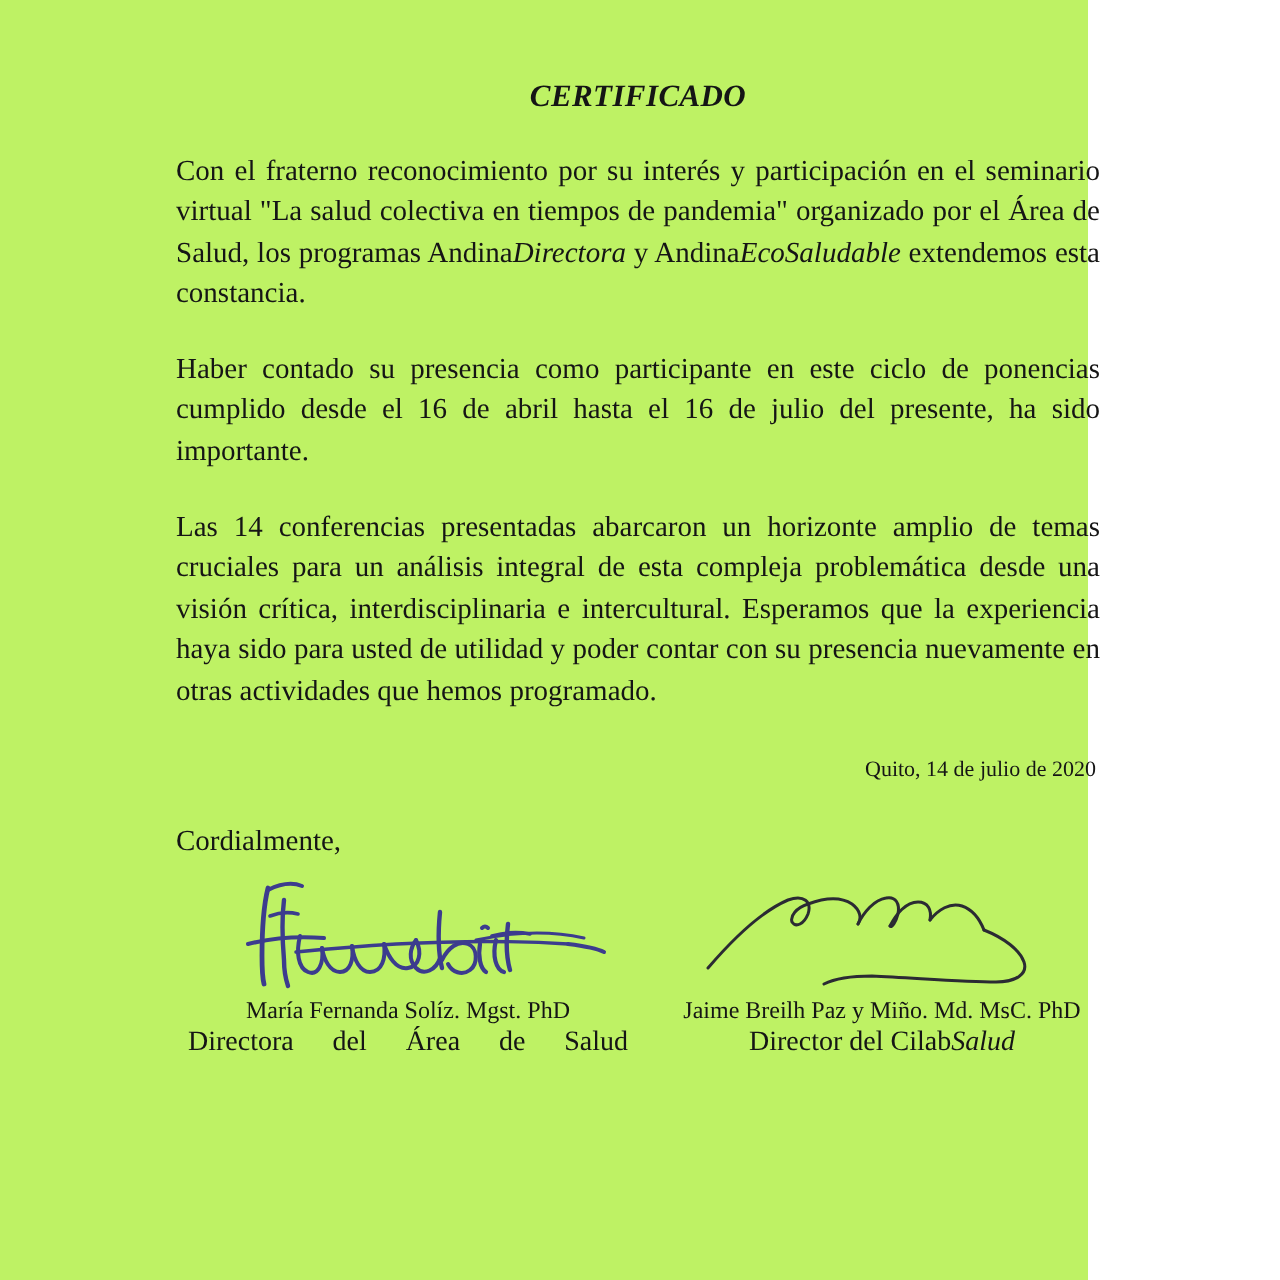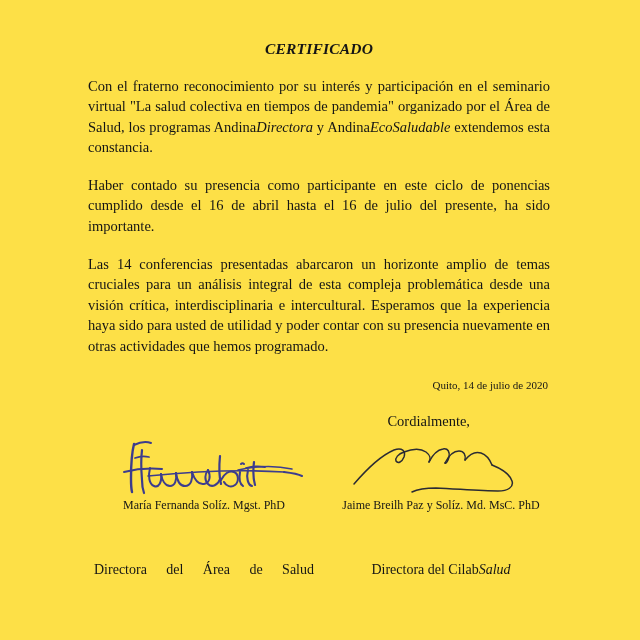--- a/index.html
+++ b/index.html
@@ -10,23 +10,23 @@
   body {
     width: 640px;
     height: 640px;
     overflow: hidden;
     font-family: "Liberation Serif", "DejaVu Serif", serif;
     color: #151515;
     -webkit-font-smoothing: antialiased;
   }
   .page {
     position: relative;
-    width: 640px;
+    width: 544px;
     height: 640px;
-    background: #fde047;
+    background: #bef264;
     font-family: Liberation Serif, serif;
   }
   .content {
     position: absolute;
     left: 88px;
     top: 0;
     width: 462px;
   }
 
   .doc-title {
@@ -66,21 +66,21 @@
   .ital { font-style: italic; text-align: right; }
 
   .date-line {
     font-size: 11px;
     text-align: right;
     margin: 22px 0 0 0;
     padding-right: 2px;
   }
   .closing {
     font-size: 14.5px;
-    text-align: right;
+    text-align: left;
     margin: 22px 0 0 0;
     padding-right: 80px;
   }
 
   .signature-row {
     position: relative;
     margin-top: 6px;
     height: 120px;
   }
   .sig-block {
@@ -99,21 +99,20 @@
   .sig-name {
     font-size: 12px;
     text-align: center;
     line-height: 1.3;
     white-space: nowrap;
   }
   .sig-role {
     font-size: 14px;
     line-height: 1.3;
     text-align: center;
-    margin-top: 48px;
   }
   .sig-role.spread {
     text-align: justify;
     text-align-last: justify;
     padding: 0 6px;
   }
 </style>
 </head>
 <body>
 
@@ -172,19 +171,19 @@
           <svg width="218" height="62" viewBox="0 0 218 62" aria-hidden="true">
             <g fill="none" stroke="#2b2b33" stroke-linecap="round" stroke-linejoin="round" stroke-width="1.5">
               <path d="M22 48 C34 34, 48 20, 62 14 C70 11, 74 15, 72 21 C70 26, 66 28, 64 25 C63 22, 66 18, 72 16 C80 13, 88 12, 94 16 C98 19, 99 23, 97 26"></path>
               <path d="M97 26 C100 20, 105 14, 111 13 C116 12, 118 16, 117 21 C116 25, 114 28, 113 27"></path>
               <path d="M113 27 C116 21, 121 15, 127 15 C132 15, 134 19, 133 24"></path>
               <path d="M133 24 C137 19, 143 15, 149 17 C155 19, 158 24, 160 29"></path>
               <path d="M160 29 C170 33, 178 39, 180 45 C182 51, 176 55, 166 55 C150 55, 126 53, 104 52 C94 52, 86 53, 80 56"></path>
             </g>
           </svg>
         </div>
-        <div class="sig-name">Jaime Breilh Paz y Solíz. Md. MsC. PhD</div>
-        <div class="sig-role"><span>Directora del Cilab</span><span class="ital">Salud</span></div>
+        <div class="sig-name">Jaime Breilh Paz y Miño. Md. MsC. PhD</div>
+        <div class="sig-role"><span>Director del Cilab</span><span class="ital">Salud</span></div>
       </div>
 
     </div>
   </div>
 </div>
 
 </body></html>

